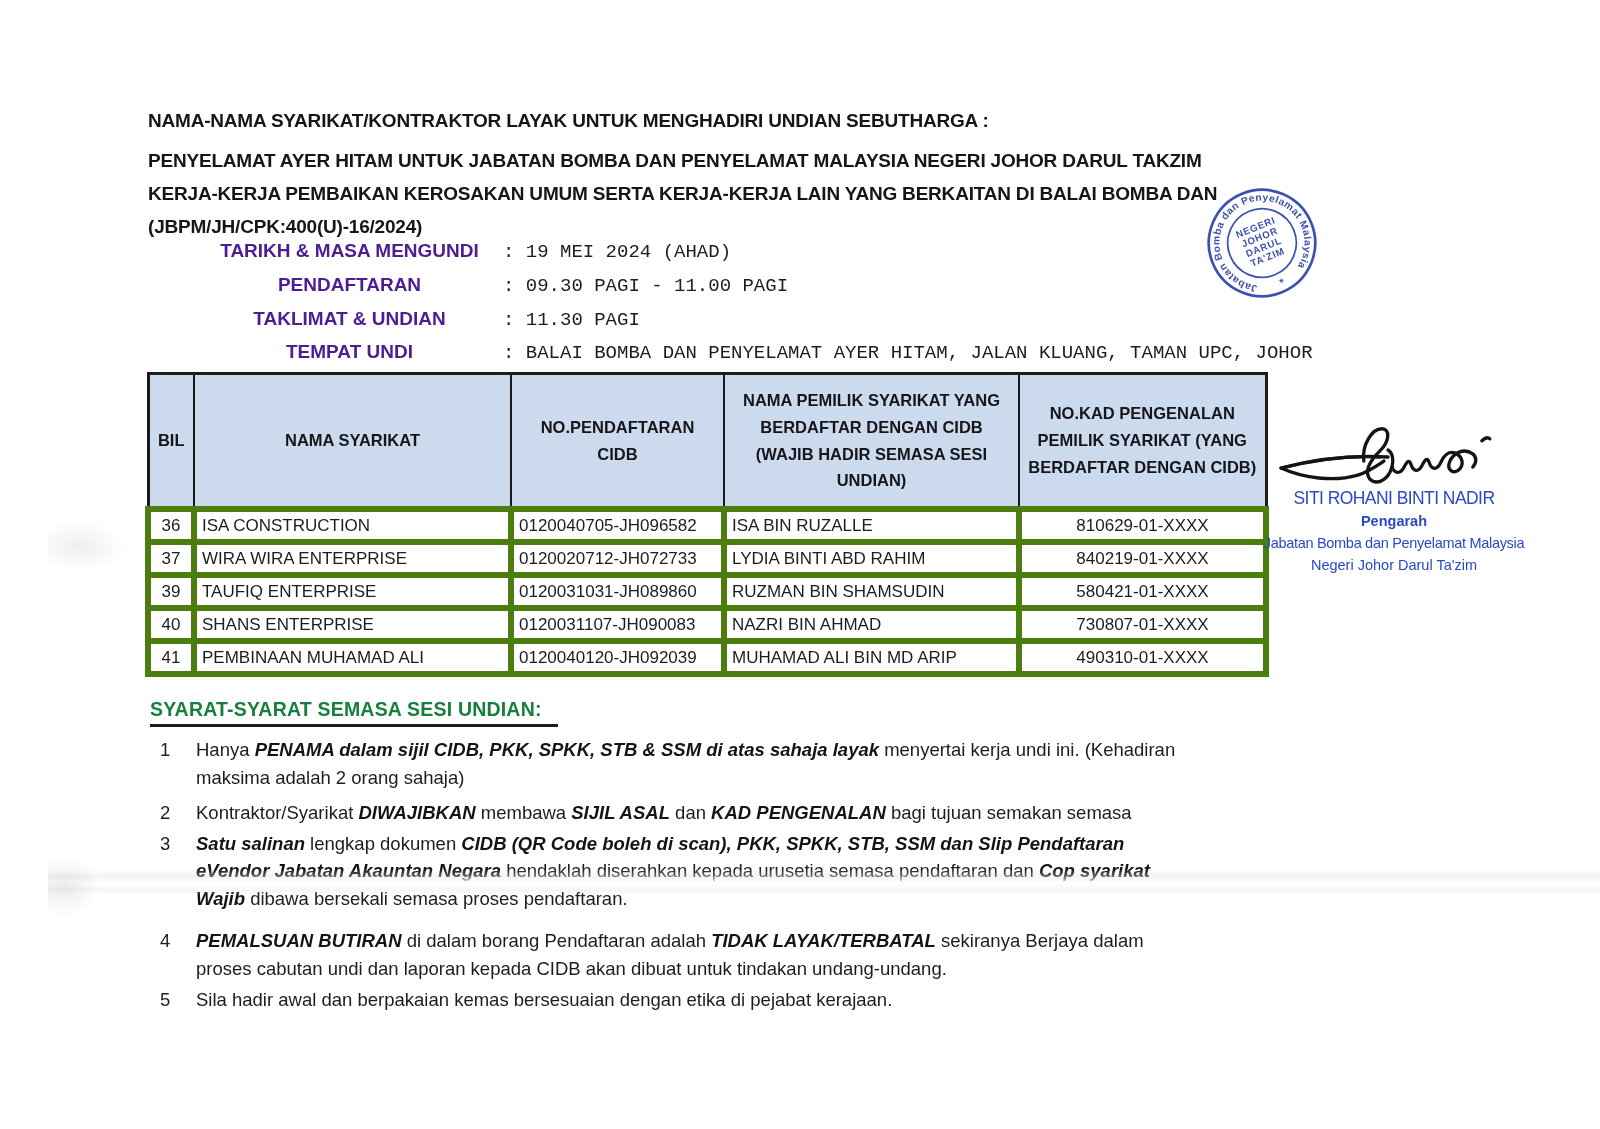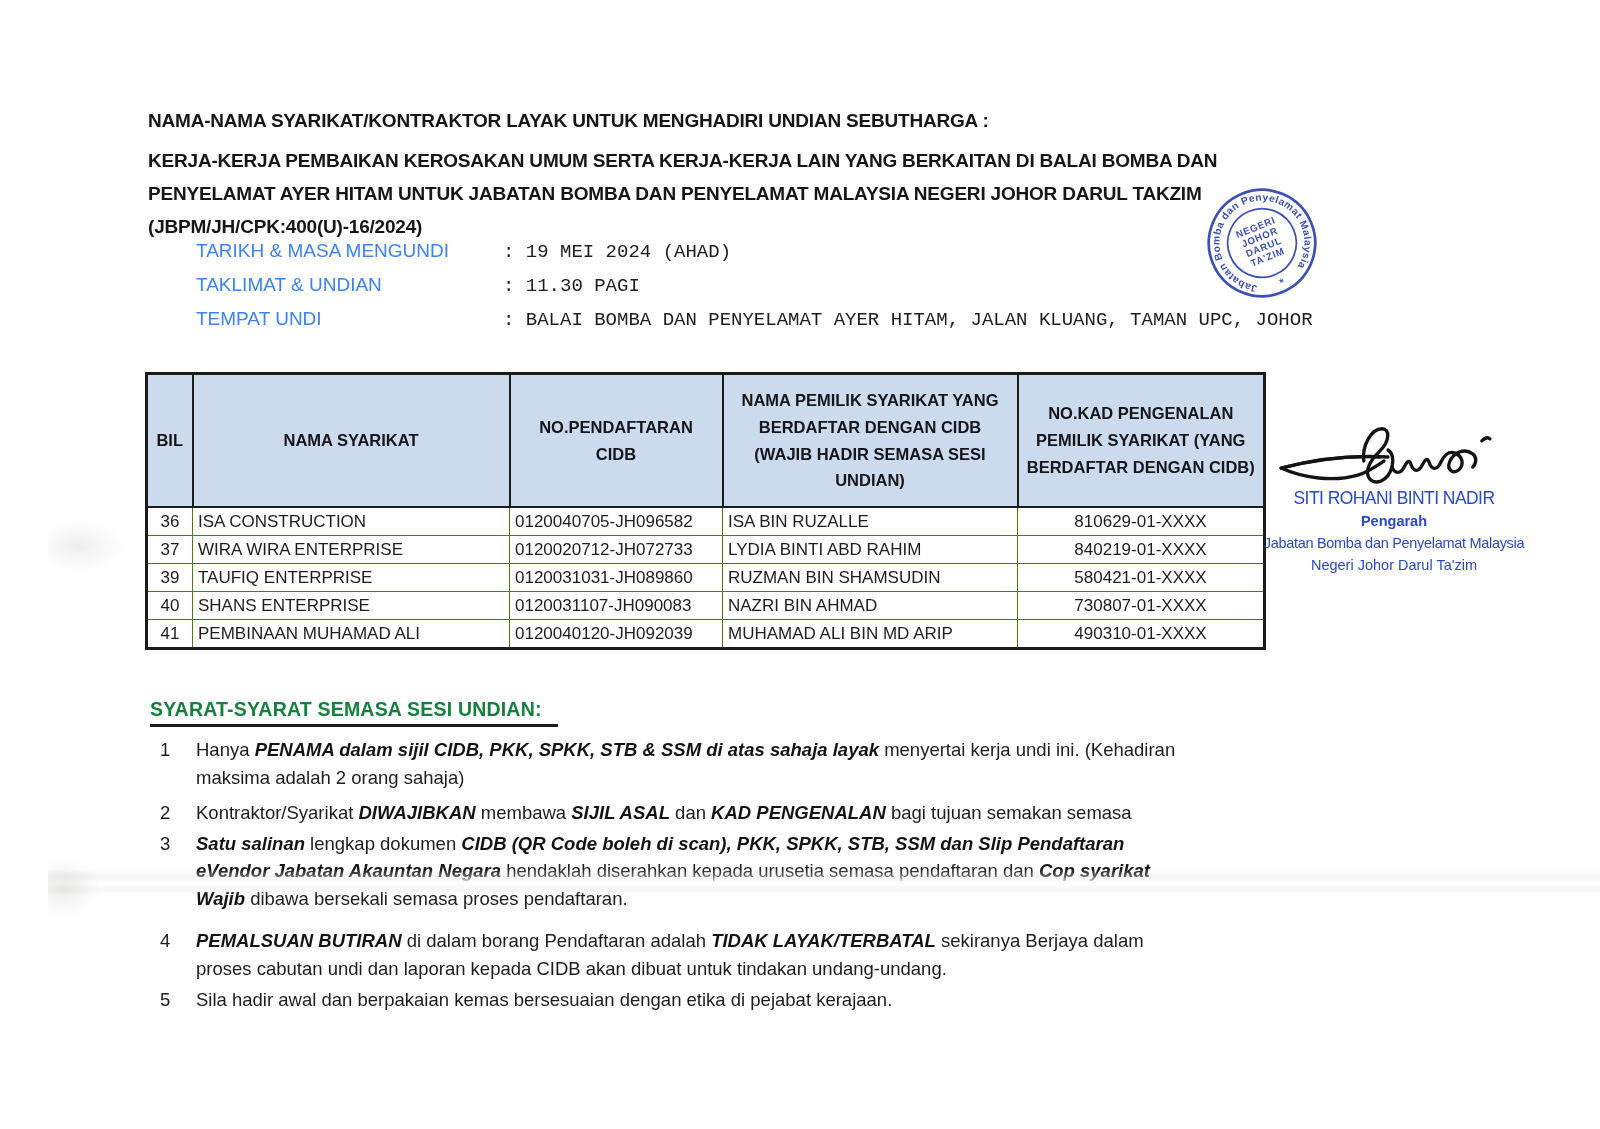--- a/index.html
+++ b/index.html
@@ -12,34 +12,34 @@
     position:absolute;left:100px;top:110px;
     font-size:19px;font-weight:bold;letter-spacing:-0.2px;white-space:nowrap;color:#161618;
   }
   .doc-subject{
     position:absolute;left:100px;top:144px;
     font-size:19px;font-weight:bold;line-height:33px;letter-spacing:-0.2px;color:#161618;
   }
   .doc-subject div{white-space:nowrap;}
   
   .details{position:absolute;left:148px;top:235px;font-size:19px;line-height:32.8px;}
-  .detail-label{display:inline-block;width:307px;font-weight:normal;color:#3b82f6;}
+  .detail-label{display:inline-block;width:307px;font-weight:bold;color:#4c1d95;text-align:center;}
   .detail-value{white-space:nowrap;font-family:Liberation Mono, monospace;}
   
   table.roster{
     position:absolute;left:97px;top:372px;width:1118px;
     border-collapse:collapse;table-layout:fixed;border:3px solid #1b1b1b;
   }
   table.roster th{
     background:#cbdaed;border:2px solid #1b1b1b;
     font-size:16.5px;font-weight:bold;line-height:1.62;
     text-align:center;vertical-align:middle;padding:0 8px;height:131px;color:#15151a;
   }
   table.roster td{
-    border:1px solid #4d7c0f;font-size:17px;height:27px;
+    border:6px solid #4d7c0f;font-size:17px;height:27px;
     vertical-align:middle;padding:0 5px;white-space:nowrap;overflow:hidden;
   }
   td.c{text-align:center;}
   
   .cond-heading{
     position:absolute;left:102px;top:698px;
     font-size:19.5px;font-weight:bold;letter-spacing:0.2px;color:#15803d;
     border-bottom:3px solid #1b1b1b;padding:0 16px 3px 0;white-space:nowrap;
   }
   .cond-list{position:absolute;left:112px;top:736px;width:1035px;font-size:18.5px;line-height:27.5px;}
@@ -77,28 +77,31 @@
     background:radial-gradient(ellipse at 30% 50%,rgba(150,150,148,0.18),rgba(150,150,148,0) 70%);
   }
 </style>
 </head>
 <body>
 
 <div class="page">
 
   <div class="doc-title">NAMA-NAMA SYARIKAT/KONTRAKTOR LAYAK UNTUK MENGHADIRI UNDIAN SEBUTHARGA :</div>
   <div class="doc-subject">
+    <div>PENYELAMAT AYER HITAM UNTUK JABATAN BOMBA DAN PENYELAMAT MALAYSIA NEGERI JOHOR DARUL TAKZIM</div>
     <div>KERJA-KERJA PEMBAIKAN KEROSAKAN UMUM  SERTA KERJA-KERJA LAIN YANG BERKAITAN DI BALAI BOMBA DAN</div>
-    <div>PENYELAMAT AYER HITAM UNTUK JABATAN BOMBA DAN PENYELAMAT MALAYSIA NEGERI JOHOR DARUL TAKZIM</div>
     <div>(JBPM/JH/CPK:400(U)-16/2024)</div>
   </div>
 
   <div class="details">
     <div class="detail-row">
       <span class="detail-label">TARIKH &amp; MASA MENGUNDI</span><span class="detail-value">: 19 MEI 2024 (AHAD)</span>
+    </div>
+    <div class="detail-row">
+      <span class="detail-label">PENDAFTARAN</span><span class="detail-value">: 09.30 PAGI - 11.00 PAGI</span>
     </div>
     <div class="detail-row">
       <span class="detail-label">TAKLIMAT &amp; UNDIAN</span><span class="detail-value">: 11.30 PAGI</span>
     </div>
     <div class="detail-row">
       <span class="detail-label">TEMPAT UNDI</span><span class="detail-value">: BALAI BOMBA DAN PENYELAMAT AYER HITAM, JALAN KLUANG, TAMAN UPC, JOHOR</span>
     </div>
   </div>
 
   <table class="roster">

